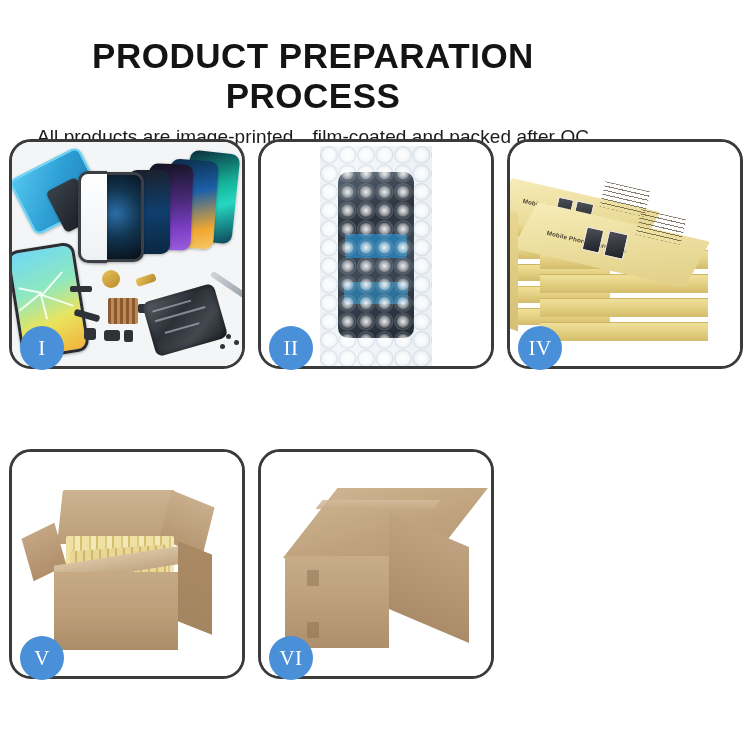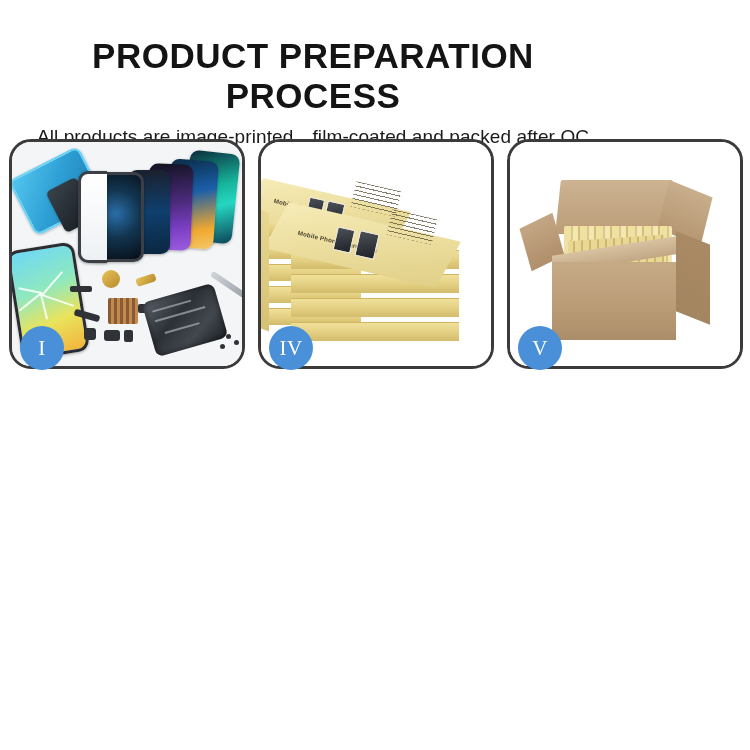--- a/index.html
+++ b/index.html
@@ -476,20 +476,32 @@
             <span class="chassis-line" style="left:8px;top:10px;width:40px;height:2px;"></span>
             <span class="chassis-line" style="left:8px;top:20px;width:52px;height:2px;"></span>
             <span class="chassis-line" style="left:14px;top:34px;width:36px;height:2px;"></span>
           </div>
           <span class="tweezer"></span>
         </div>
       </div>
       <div class="badge">I</div>
     </div>
 
+    <div class="panel">
+      <div class="panel-inner">
+        <div class="scene p2-bg">
+          <span class="bubble-sleeve"></span>
+          <span class="bubble-phone"></span>
+          <span class="bubble-blue-1"></span>
+          <span class="bubble-blue-2"></span>
+          <span class="bubble-grid"></span>
+        </div>
+      </div>
+      <div class="badge">II</div>
+    </div>
 
 
     <div class="panel">
       <div class="panel-inner">
         <div class="scene p4-bg">
           <div class="ystack">
 
             <span class="ybox-side" style="left:4px;top:78px;width:96px;height:16px;"></span>
             <span class="ybox-side" style="left:4px;top:100px;width:96px;height:16px;"></span>
             <span class="ybox-side" style="left:4px;top:122px;width:96px;height:16px;"></span>
@@ -529,15 +541,28 @@
           <span class="c-fill"></span>
           <span class="c-fill-2"></span>
           <span class="c-top-edge"></span>
           <span class="c-right"></span>
           <span class="c-front"></span>
         </div>
       </div>
       <div class="badge">V</div>
     </div>
 
+    <div class="panel">
+      <div class="panel-inner">
+        <div class="scene p6-bg">
+          <span class="s-top"></span>
+          <span class="s-right"></span>
+          <span class="s-front"></span>
+          <span class="s-tape" style="left:58px;top:48px;width:118px;height:9px;transform:skewX(-38deg) rotate(0deg);"></span>
+          <span class="s-tab" style="left:46px;top:118px;width:12px;height:16px;"></span>
+          <span class="s-tab" style="left:46px;top:170px;width:12px;height:16px;"></span>
+        </div>
+      </div>
+      <div class="badge">VI</div>
+    </div>
 
   </div>
 </div>
 
 </body></html>

